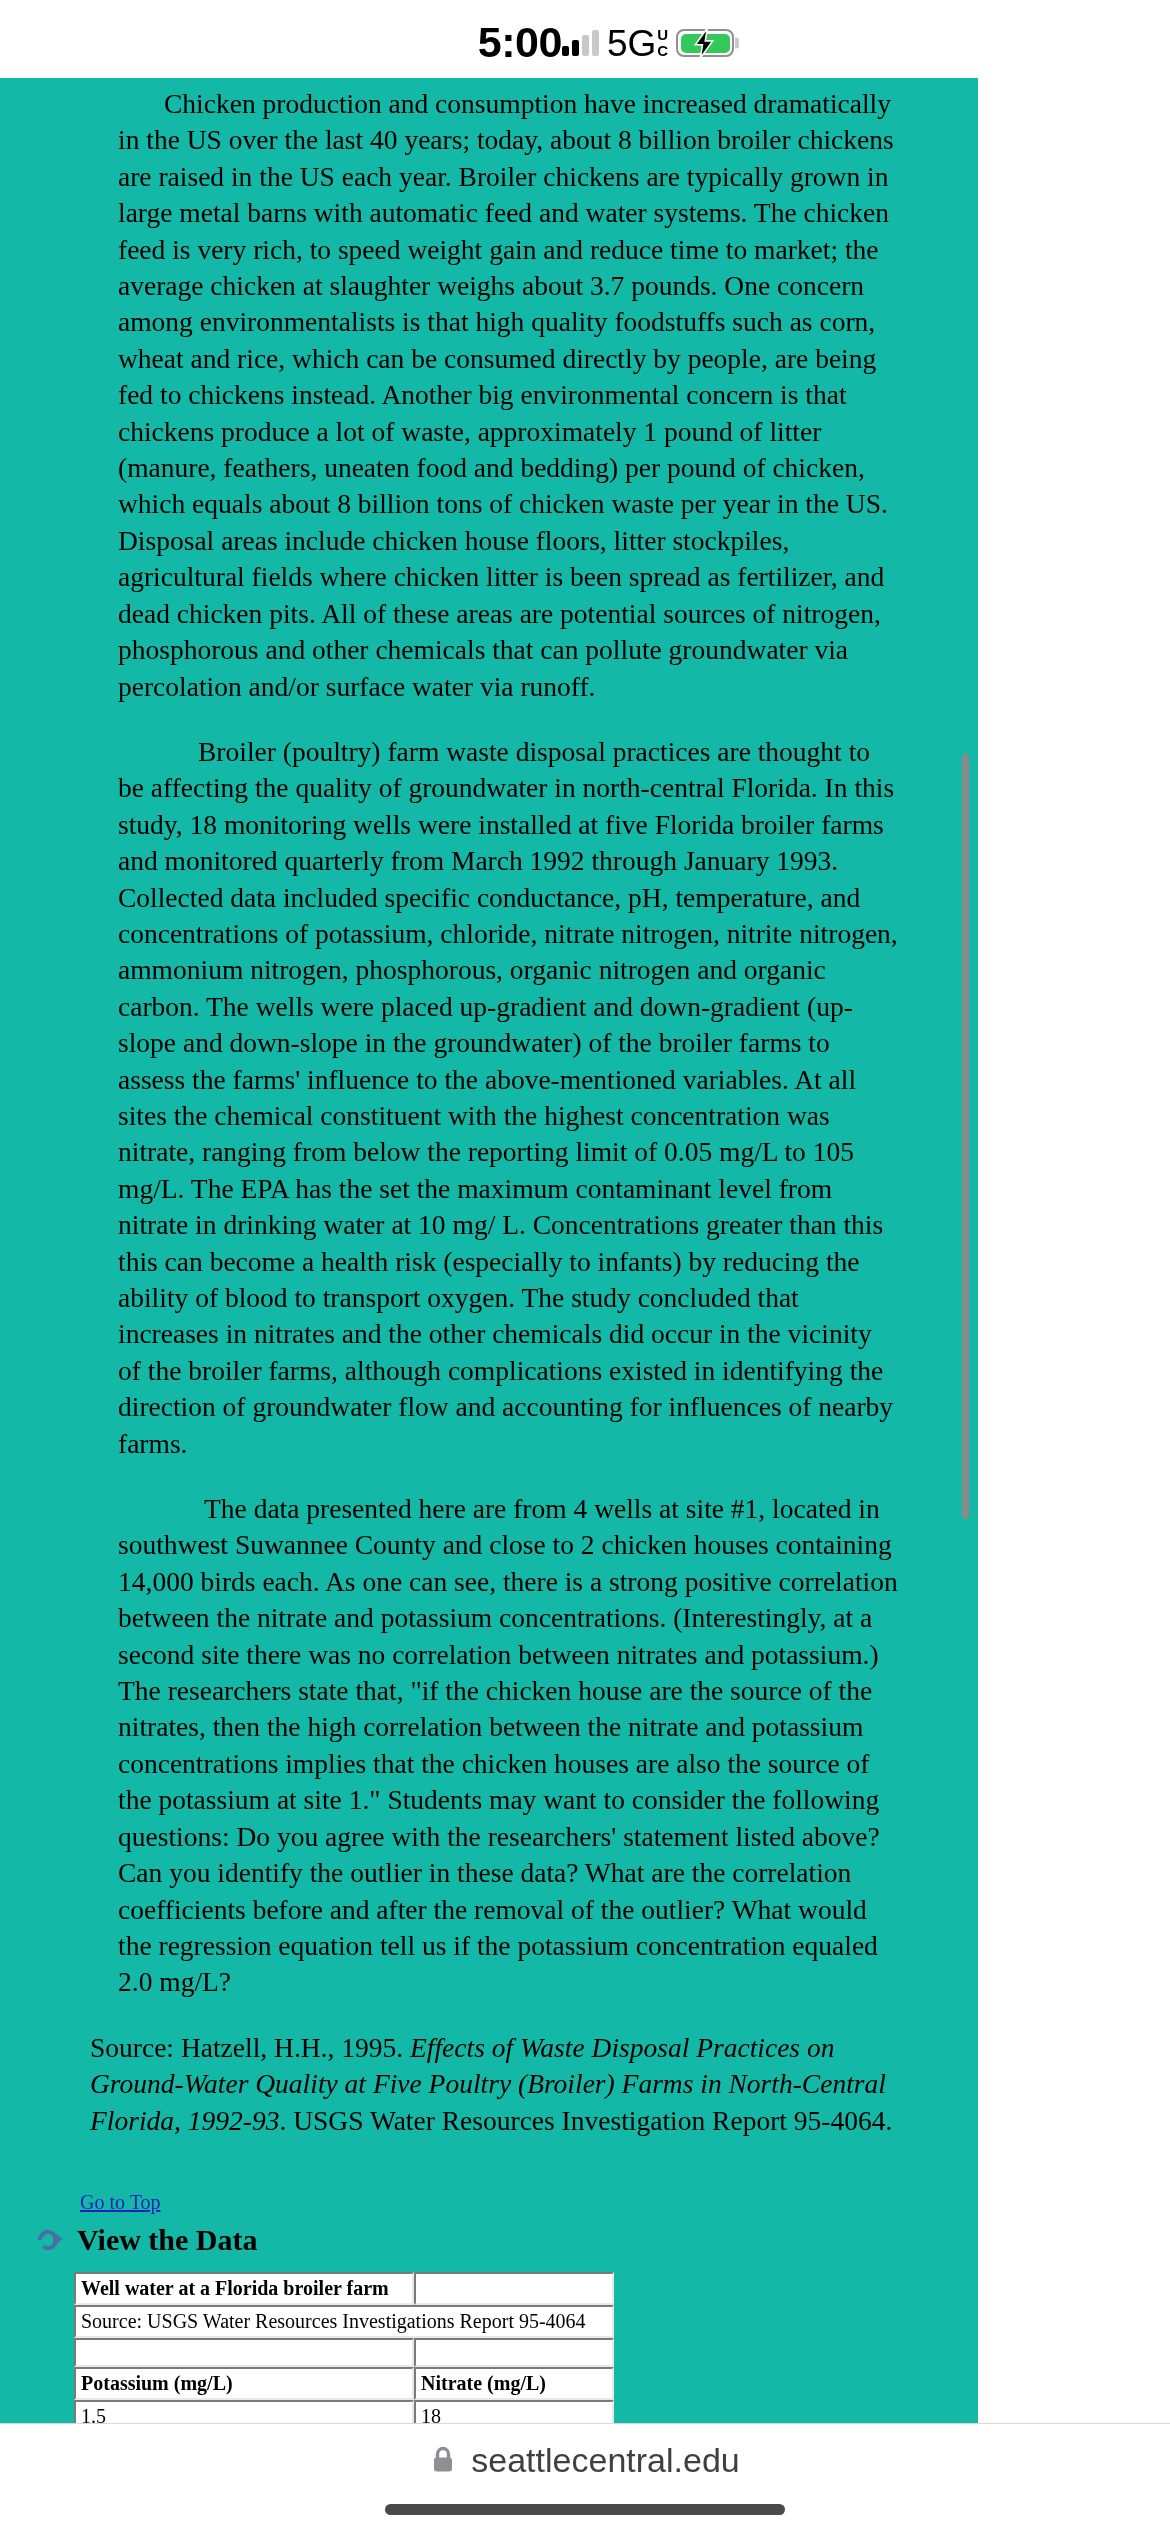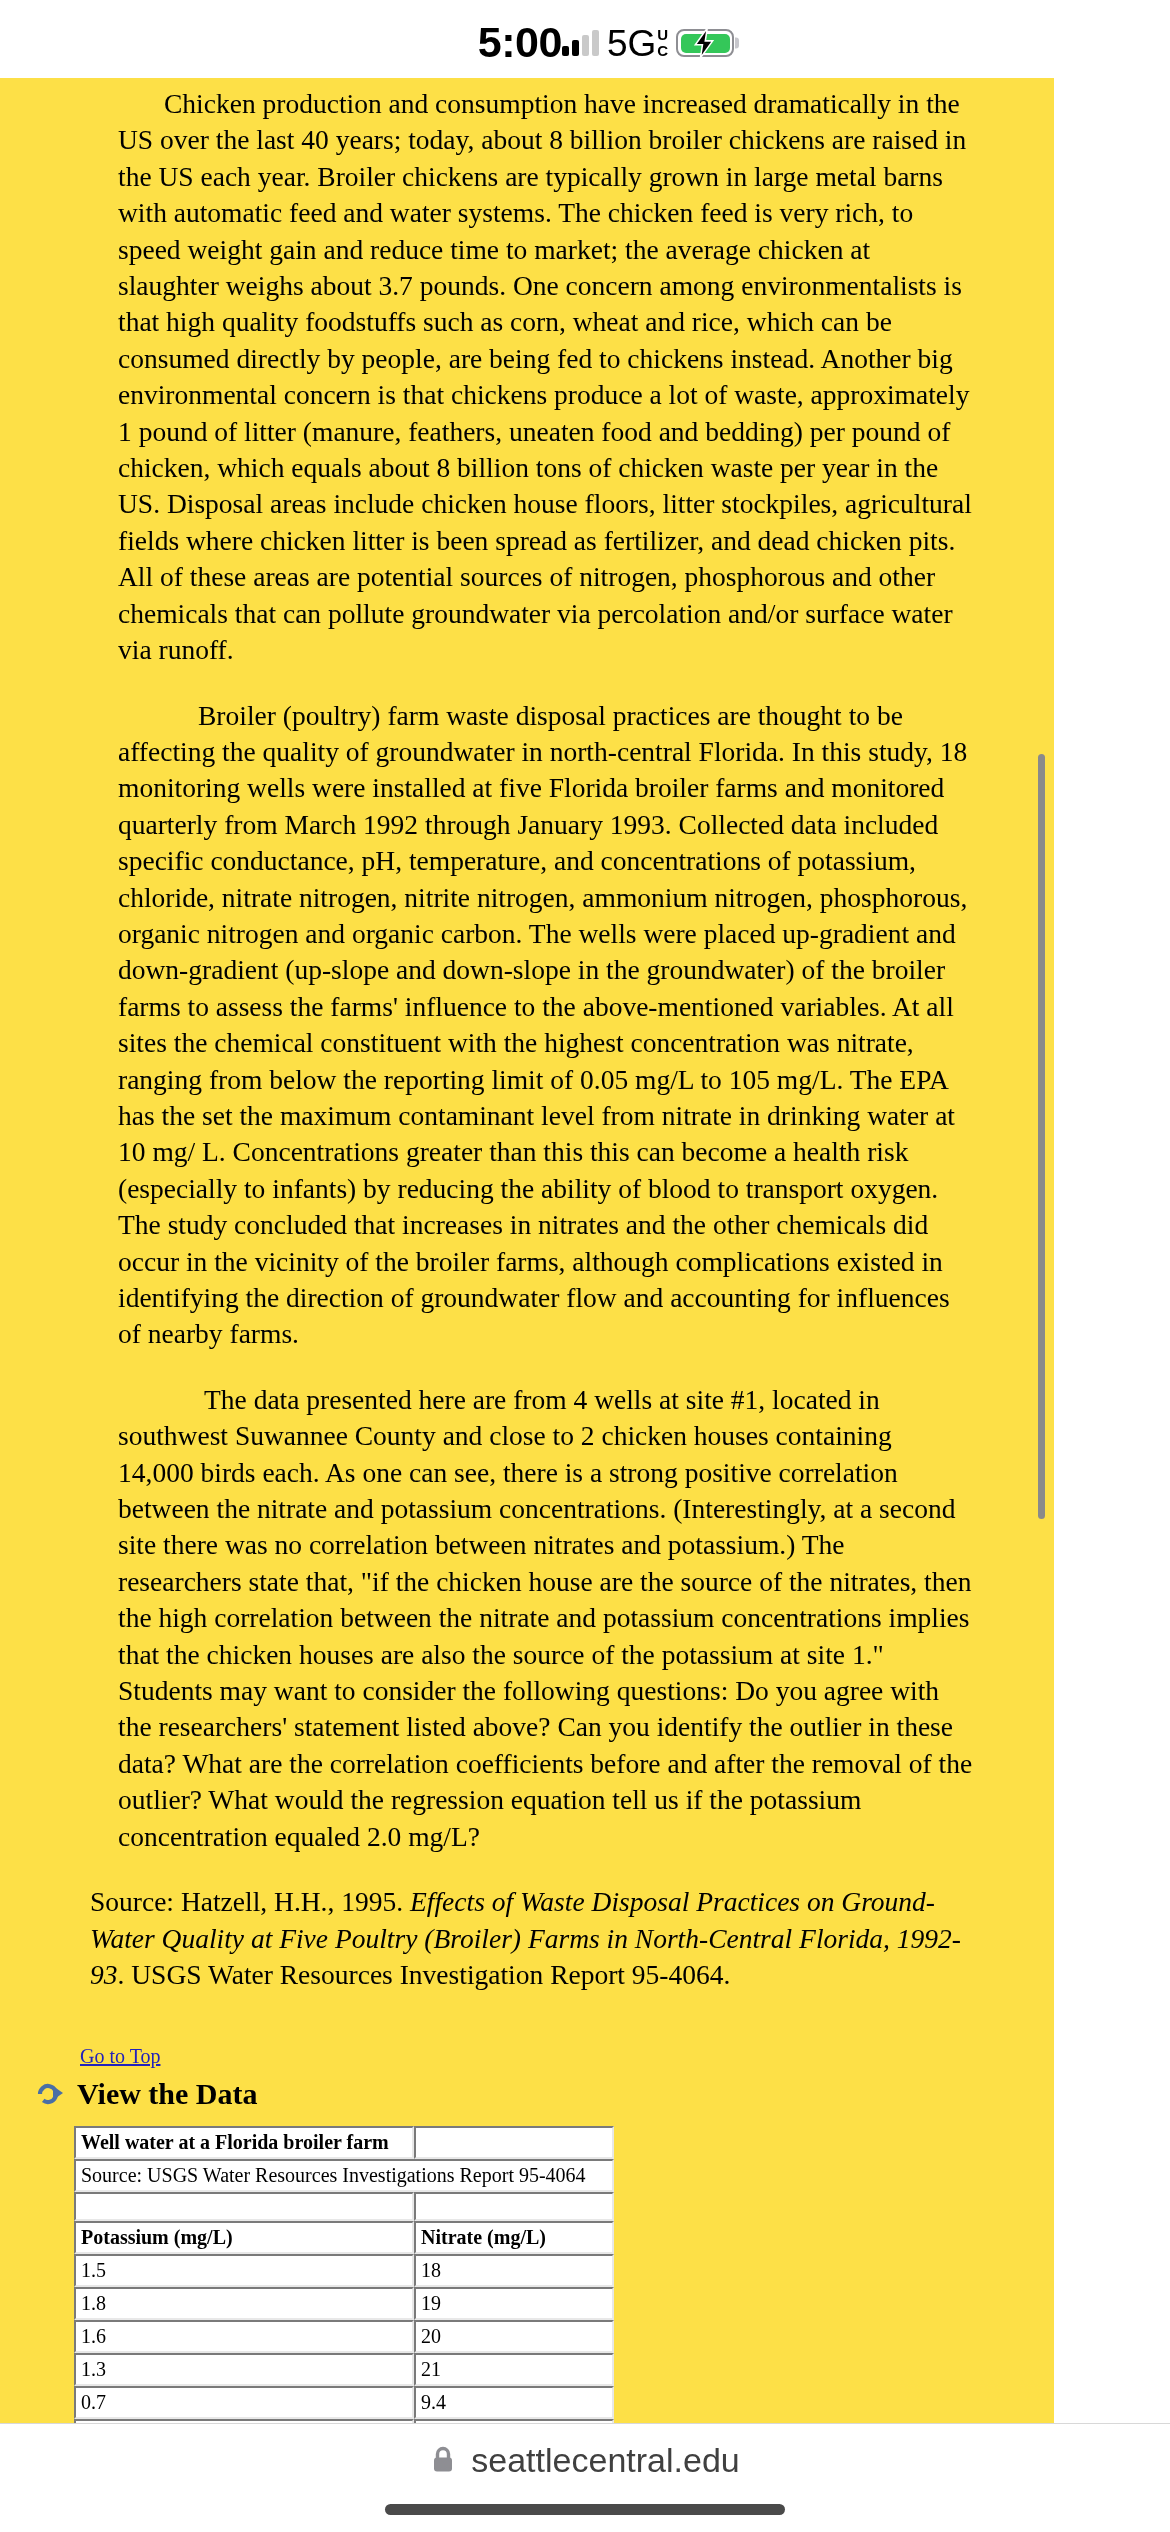--- a/index.html
+++ b/index.html
@@ -106,23 +106,23 @@
     top: 50%;
     transform: translate(-50%, -50%);
     width: 34px;
     height: 34px;
   }
 
   
   .page {
     position: absolute;
     top: 78px; left: 0;
-    width: 1054px;
+    width: 978px;
     height: 2345px;
-    background: #fde047;
+    background: #14b8a6;
     overflow: hidden;
   }
 
   .article {
     padding: 8px 0 0 0;
   }
 
   p.para {
     font-size: 27.5px;
     line-height: 36.4px;

